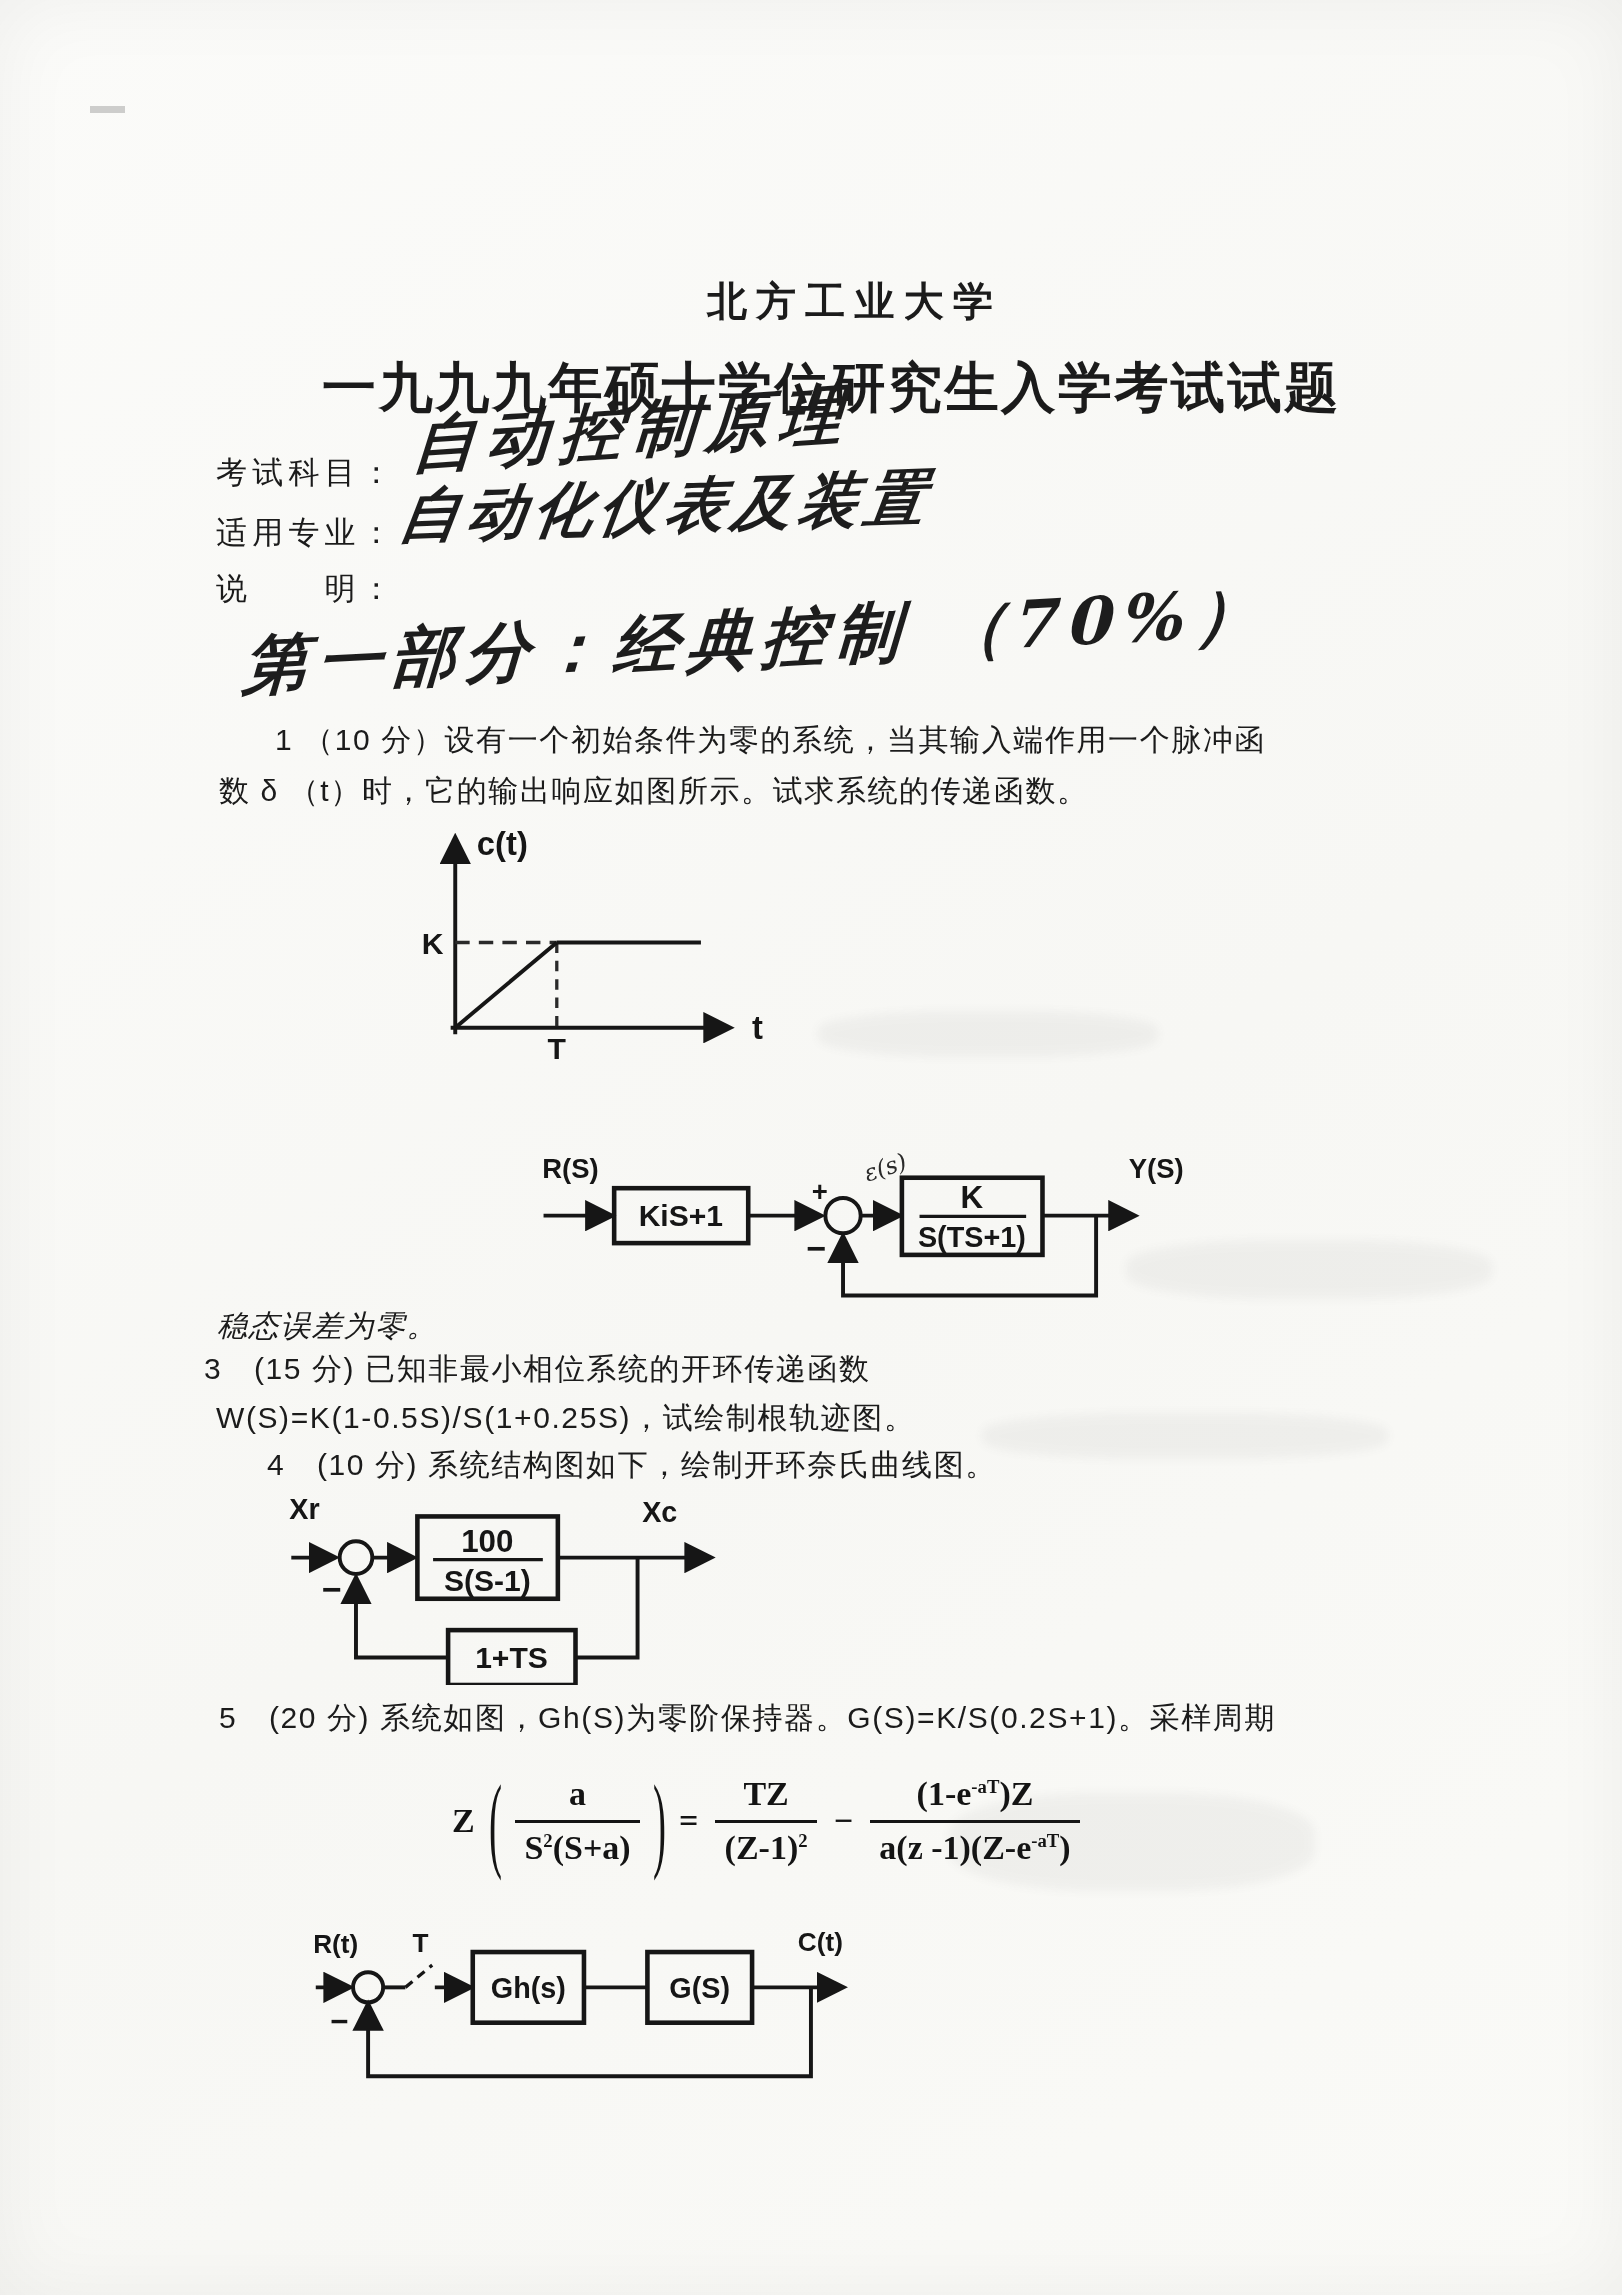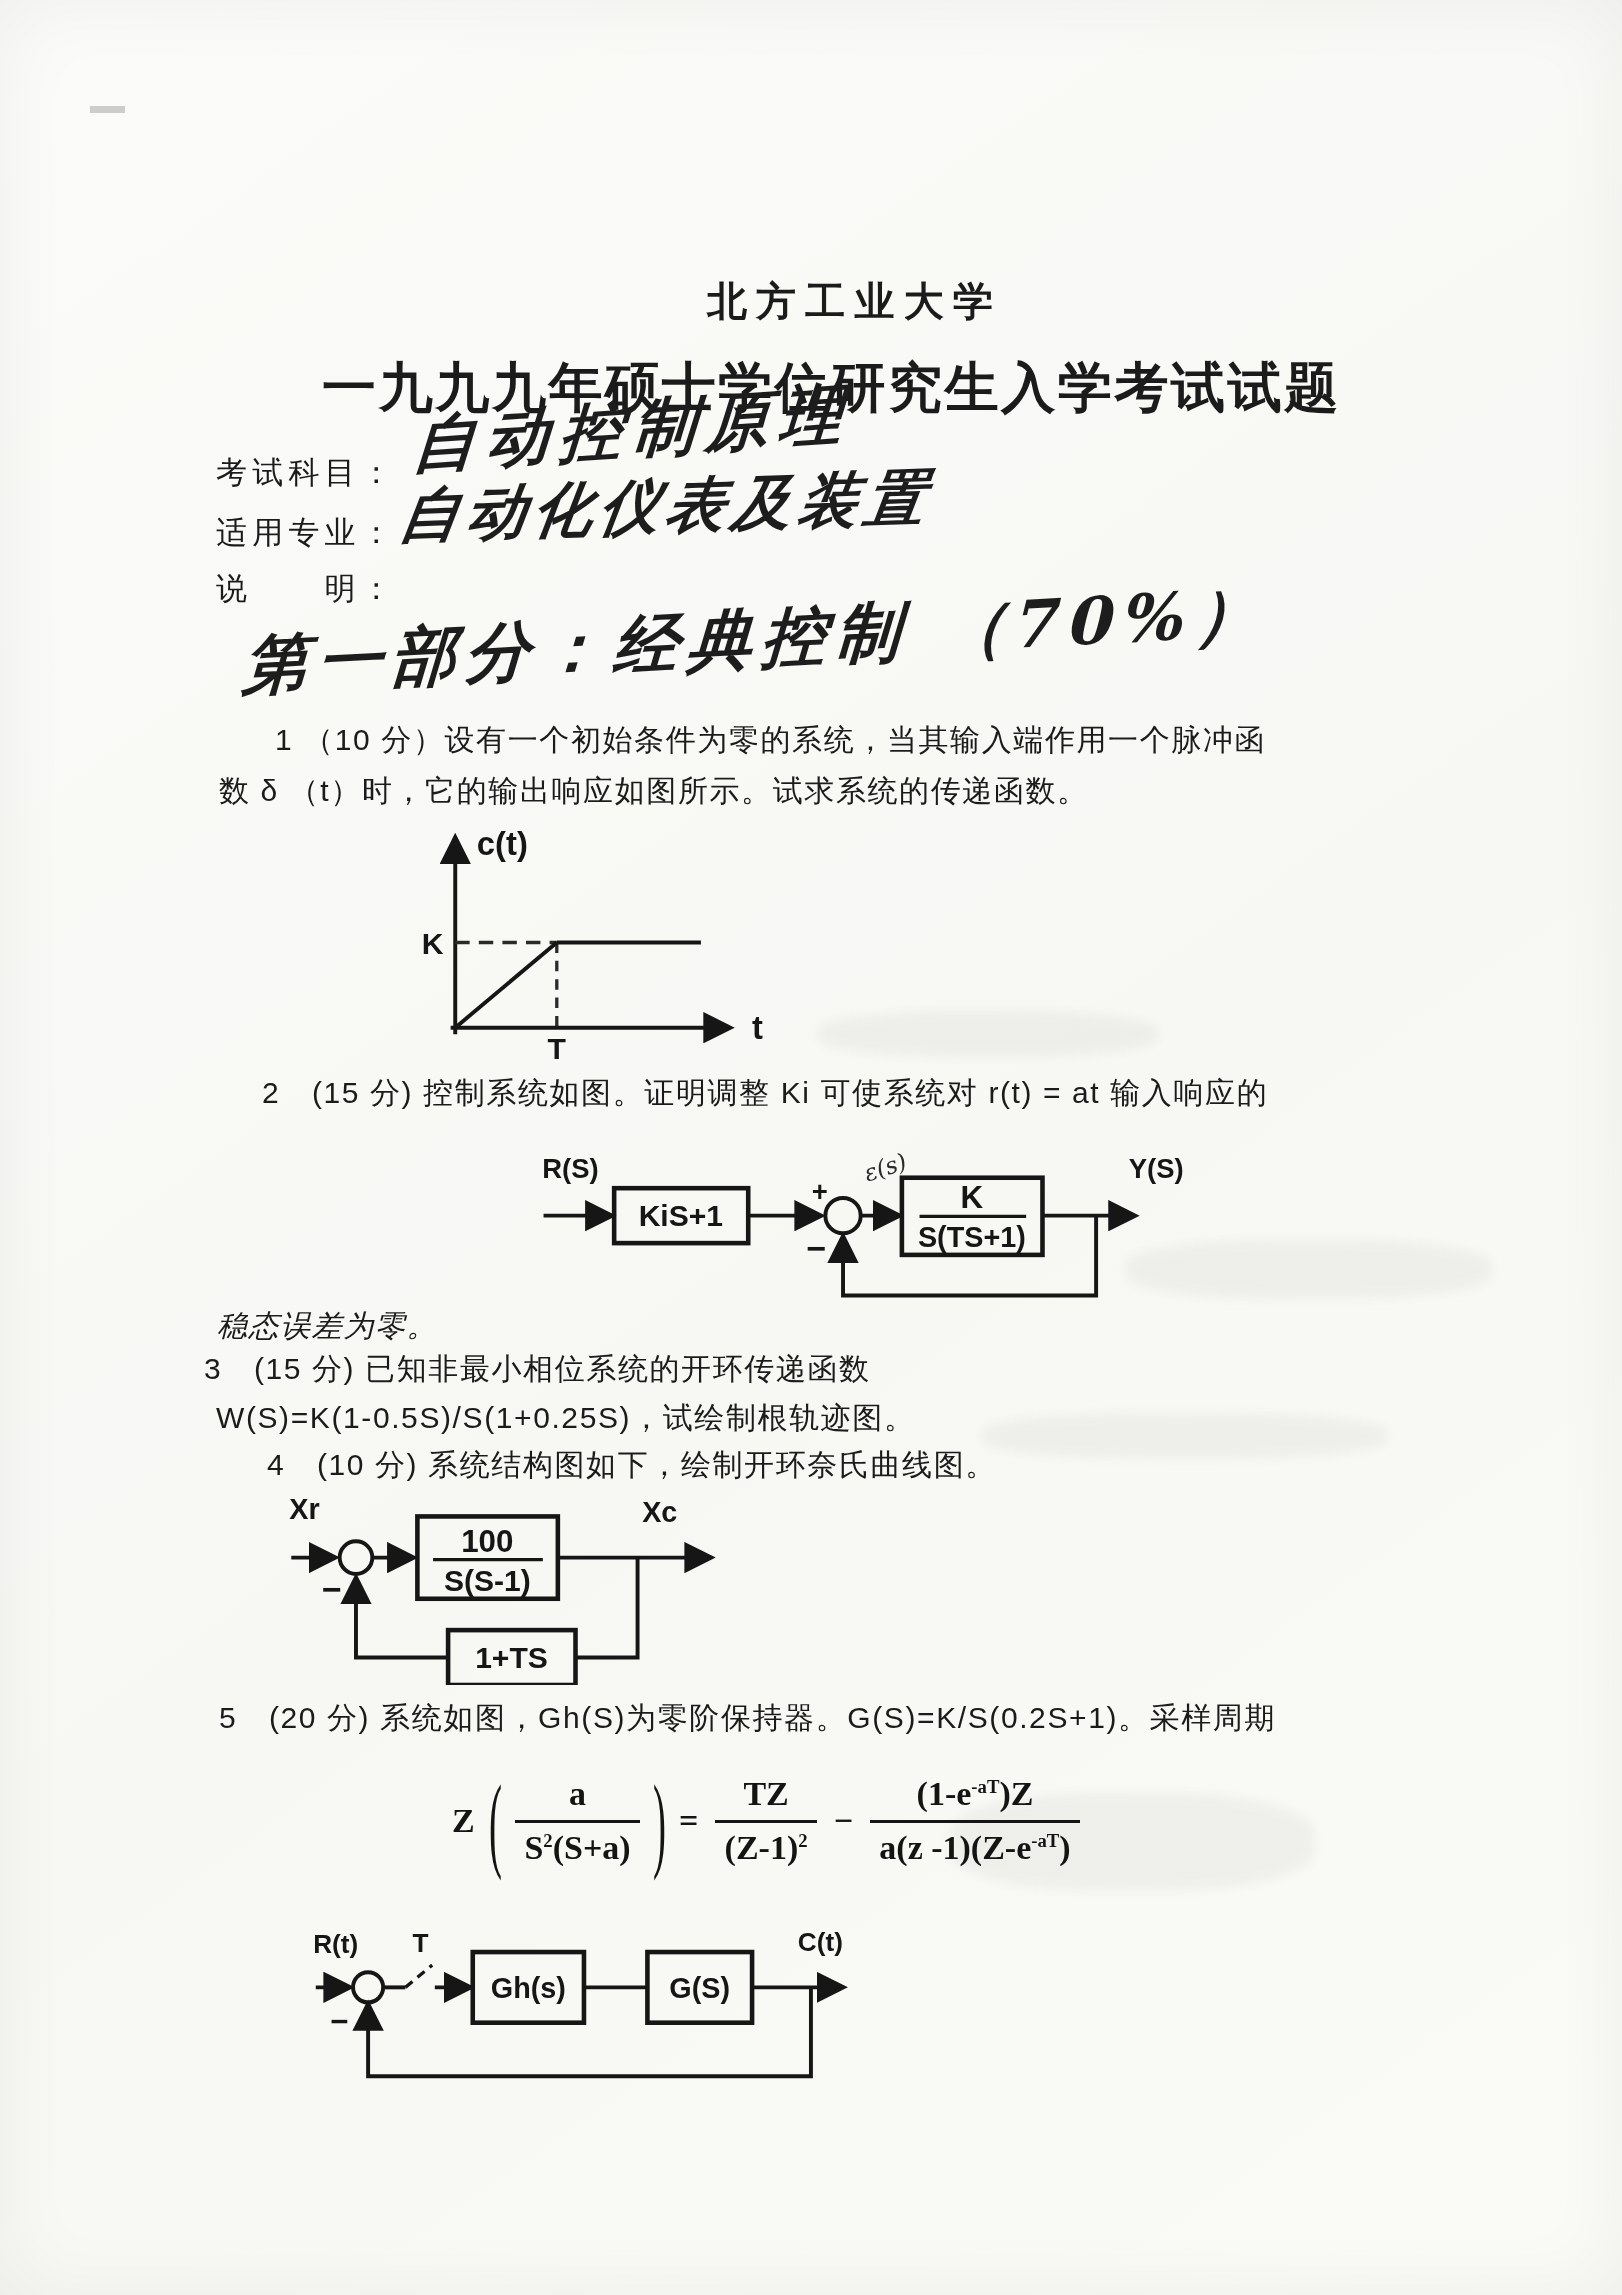--- a/index.html
+++ b/index.html
@@ -74,21 +74,20 @@
     <line x1="95" y1="190" x2="250" y2="190" stroke="#2a2a2a" stroke-width="5" stroke-dasharray="22 14"></line>
     <line x1="250" y1="190" x2="250" y2="318" stroke="#2a2a2a" stroke-width="5" stroke-dasharray="16 12"></line>
     <line x1="95" y1="320" x2="250" y2="190" stroke="#161616" stroke-width="6"></line>
     <line x1="250" y1="190" x2="470" y2="190" stroke="#161616" stroke-width="6"></line>
     <text x="128" y="56" font-size="50">c(t)</text>
     <text x="548" y="338" font-size="50">t</text>
     <text x="44" y="208" font-size="46">K</text>
     <text x="236" y="368" font-size="46">T</text>
   </svg>
 
-  <div class="abs bodyline" style="left:262px;top:1073px;">2　(15 分) 控制系统如图。证明调整 Ki 可使系统对 r(t) = at 输入响应的</div>
 
   <svg class="abs" style="left:537px;top:1150px;" width="667" height="164" viewBox="0 0 1020 250">
     <defs>
       <marker id="arr2" viewBox="0 0 10 10" refX="8" refY="5" markerWidth="8" markerHeight="8" orient="auto-start-reverse">
         <path d="M0,0 L10,5 L0,10 z" fill="#161616"></path>
       </marker>
     </defs>
     <text x="8" y="42" font-size="42">R(S)</text>
     <line x1="10" y1="100" x2="112" y2="100" stroke="#161616" stroke-width="6" marker-end="url(#arr2)"></line>
     <rect x="118" y="58" width="205" height="84" fill="none" stroke="#161616" stroke-width="7"></rect>

